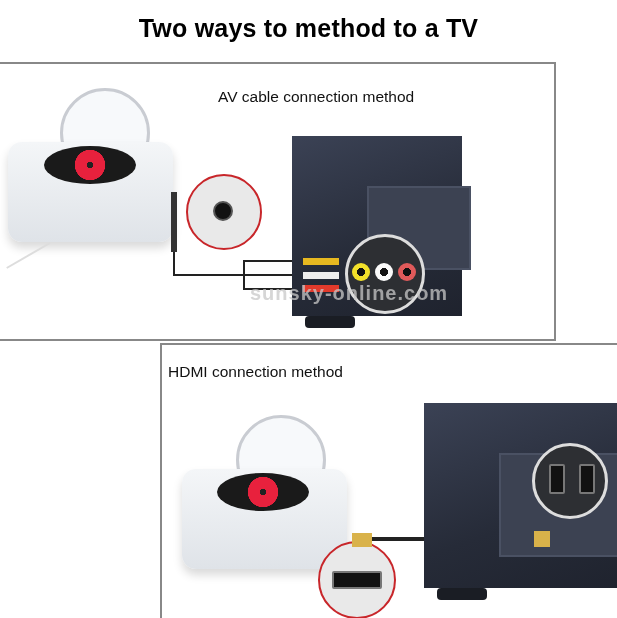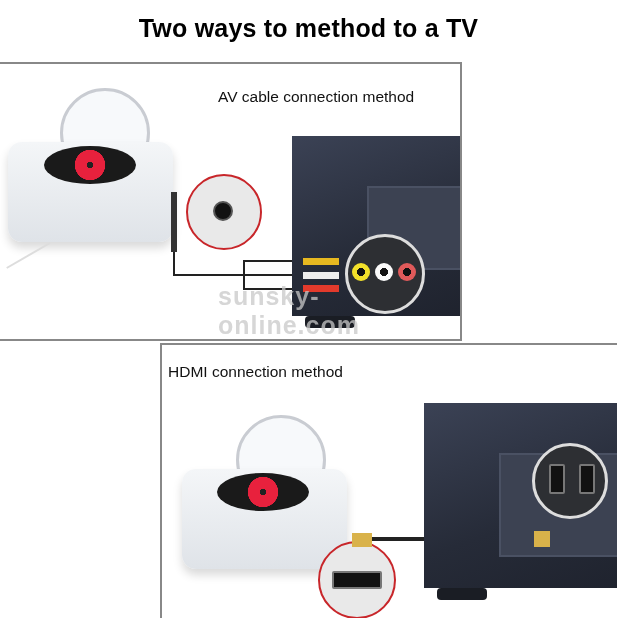--- a/index.html
+++ b/index.html
@@ -1,32 +1,32 @@
 <!DOCTYPE html>
 <html><head>
 <meta charset="utf-8">
 <style>
   html,body{margin:0;padding:0;}
   body{width:617px;height:618px;background:#fff;position:relative;overflow:hidden;font-family:"Liberation Sans",sans-serif;}
   .title{position:absolute;left:0;top:14px;width:617px;text-align:center;font-weight:bold;font-size:25px;color:#000;letter-spacing:0.2px;}
   .panel{position:absolute;border:2px solid #888;background:#fff;box-sizing:border-box;overflow:hidden;}
-  .p1{left:0;top:62px;width:462px;height:279px;border-left:none;}
+  .p1{left:0;top:62px;width:556px;height:279px;border-left:none;}
   .p2{left:160px;top:343px;width:460px;height:280px;border-right:none;border-bottom:none;}
   .plabel{position:absolute;font-size:15.5px;color:#111;}
   .tv{position:absolute;background:linear-gradient(160deg,#3b4255,#262b38 60%,#1f232e);}
   .tv .inner{position:absolute;background:#3c4252;border:2px solid #4a5163;}
   .stand{position:absolute;background:#1a1d24;border-radius:4px;}
   .player{position:absolute;background:linear-gradient(180deg,#f4f6f8,#dfe3e8);border-radius:14px;box-shadow:0 6px 10px rgba(0,0,0,0.15);}
   .disc{position:absolute;border-radius:50%;background:radial-gradient(circle,#222 0 6%,#e8213d 7% 30%,#1a1a1a 31% 100%);}
   .lid{position:absolute;border-radius:50%;border:3px solid #c9ccd2;background:rgba(235,240,245,0.4);}
   .bubble{position:absolute;border-radius:50%;border:2px solid #c8262a;background:#e9e9e9;}
   .zoomc{position:absolute;border-radius:50%;border:3px solid #ddd;background:#2d2f33;}
   .jack{position:absolute;border-radius:50%;}
   .cable{position:absolute;background:#222;}
-  .watermark{position:absolute;font-weight:bold;font-size:25px;color:rgba(200,200,200,0.75);letter-spacing:1px;}
+  .watermark{position:absolute;font-weight:bold;font-size:20px;color:rgba(200,200,200,0.75);letter-spacing:1px;margin-left:32px;}
   .hdmi-port{position:absolute;background:#111;border:2px solid #777;border-radius:2px;}
   .plug{position:absolute;background:#d9b24a;}
 </style>
 </head>
 <body>
 
 <div class="title">Two ways to method to a TV</div>
 
 <div class="panel p1">
   <div class="plabel" style="left:218px;top:24px;">AV cable connection method</div>

